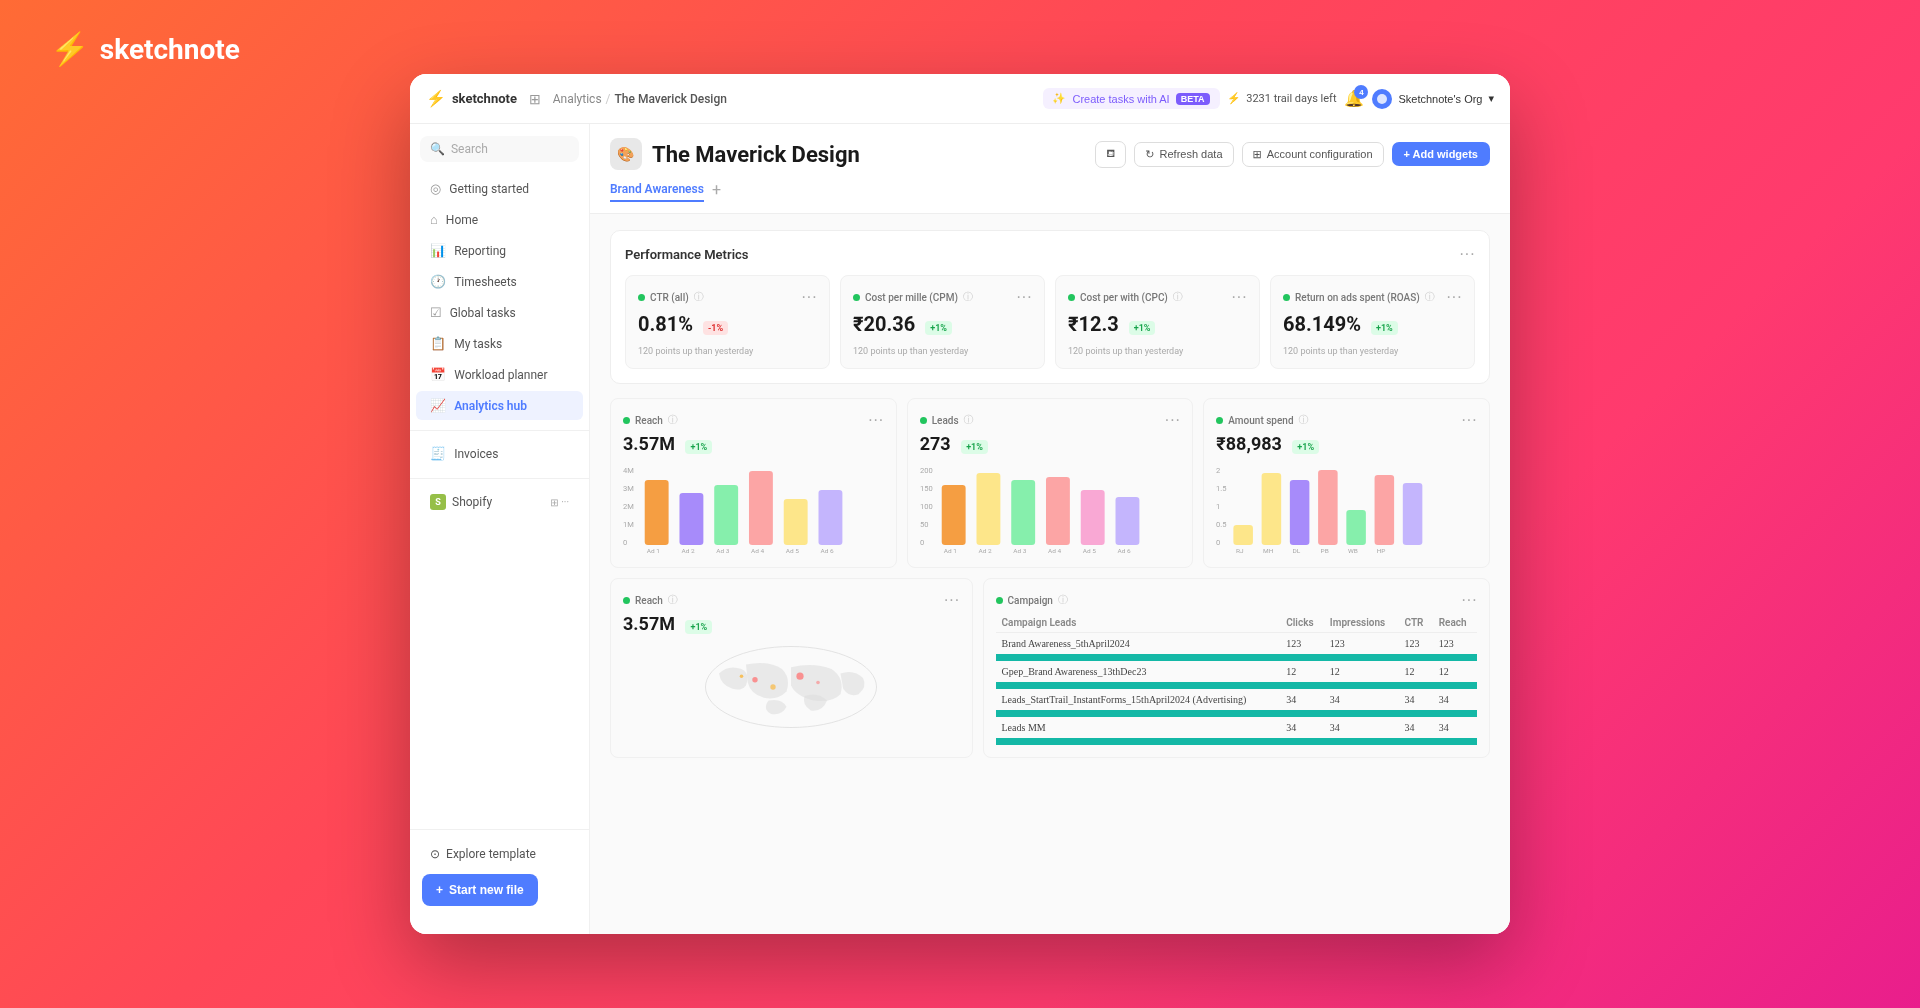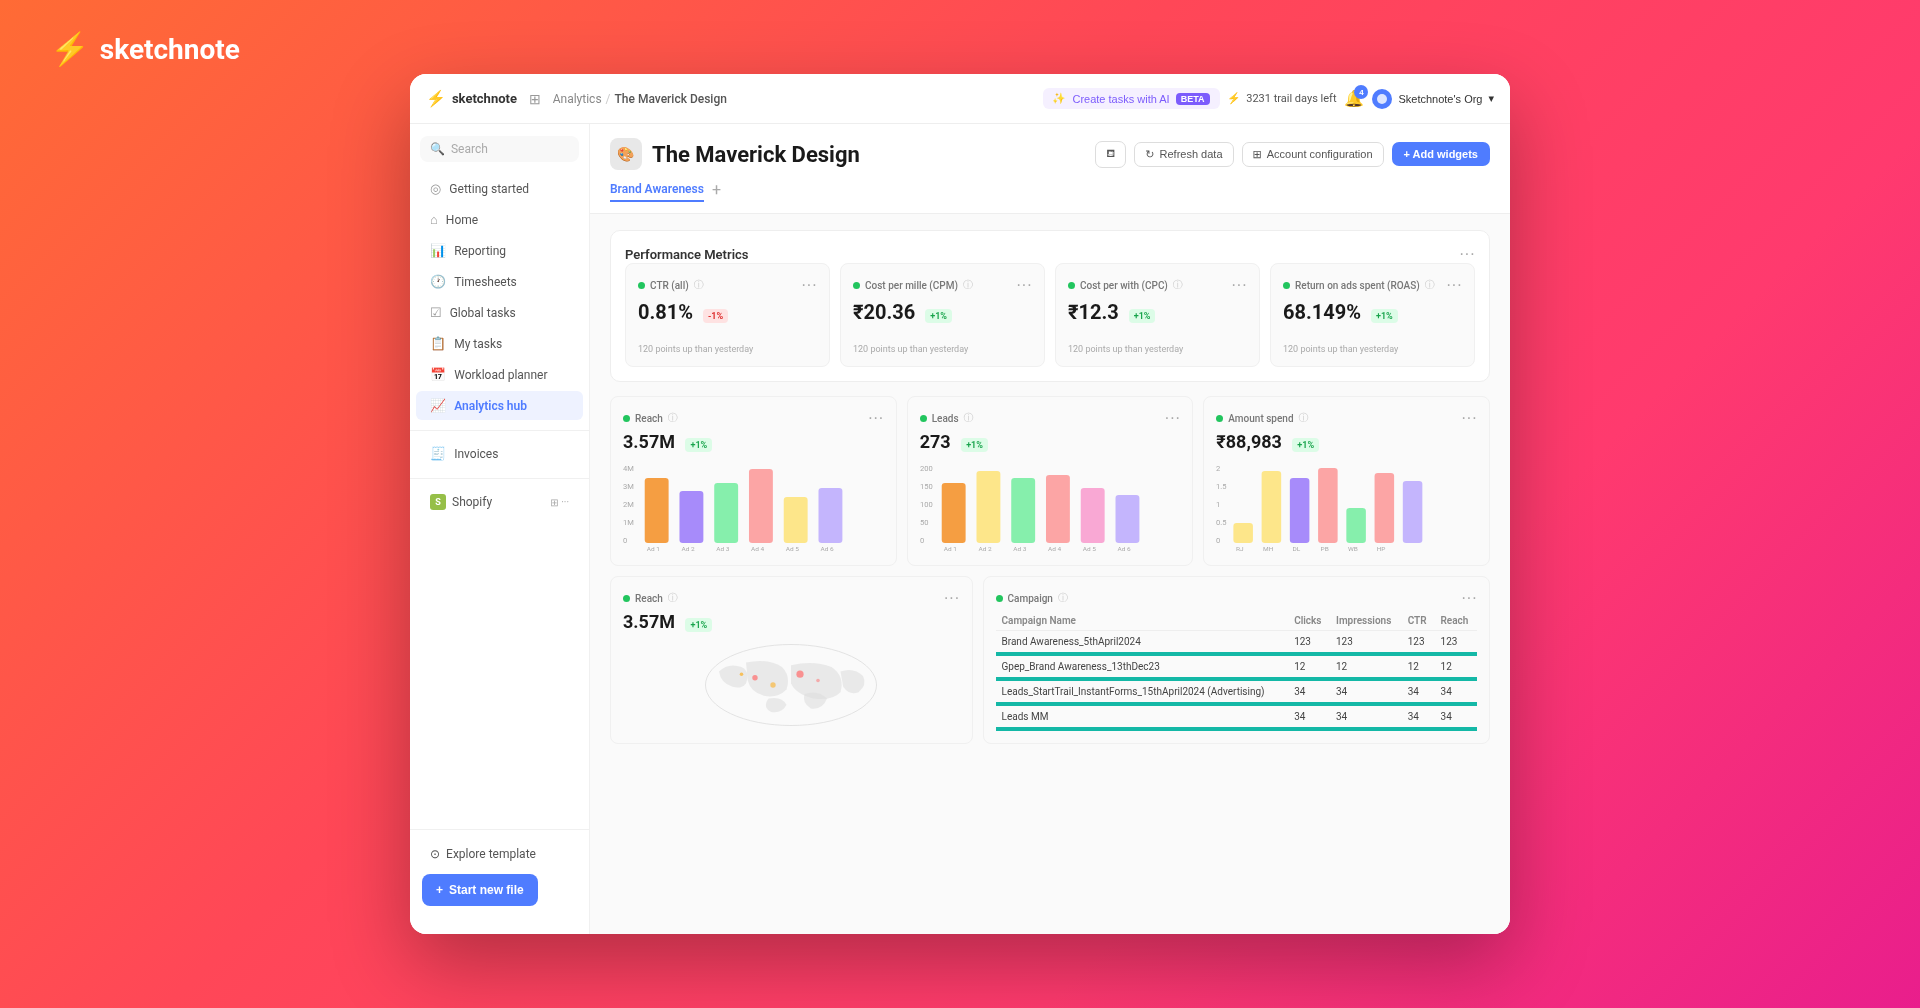--- a/index.html
+++ b/index.html
@@ -190,42 +190,42 @@
     }
     .tab-add { font-size: 16px; color: #aaa; cursor: pointer; padding-bottom: 4px; }
 
     
     .dashboard-body { padding: 16px 20px; }
     .section-card {
       background: #fff; border-radius: 10px; border: 1px solid #eee;
       margin-bottom: 14px; padding: 14px;
     }
     .section-title {
-      font-size: 13px; font-weight: 600; color: #333; 
+      font-size: 13px; font-weight: 600; color: #333; margin-bottom: 12px;
       display: flex; align-items: center; justify-content: space-between;
     }
     .more-btn { color: #aaa; font-size: 16px; cursor: pointer; background: none; border: none; }
 
     
     .metrics-grid { display: grid; grid-template-columns: 1fr 1fr 1fr 1fr; gap: 10px; }
     .metric-card {
       background: #fafafa; border: 1px solid #f0f0f0; border-radius: 8px; padding: 12px;
     }
     .metric-header {
       display: flex; align-items: center; justify-content: space-between; margin-bottom: 6px;
     }
     .metric-label {
       display: flex; align-items: center; gap: 5px; font-size: 10px; color: #777; font-weight: 500;
     }
     .green-dot { width: 7px; height: 7px; background: #22c55e; border-radius: 50%; }
     .info-icon { color: #ccc; font-size: 10px; }
     .metric-value { font-size: 20px; font-weight: 700; color: #1a1a1a; }
     .metric-badge-pos { background: #dcfce7; color: #16a34a; font-size: 9px; font-weight: 600; padding: 2px 5px; border-radius: 4px; margin-left: 6px; }
     .metric-badge-neg { background: #fee2e2; color: #dc2626; font-size: 9px; font-weight: 600; padding: 2px 5px; border-radius: 4px; margin-left: 6px; }
-    .metric-sub { font-size: 9px; color: #aaa; margin-top: 20px; }
+    .metric-sub { font-size: 9px; color: #aaa; margin-top: 10px; }
 
     
     .charts-row { display: grid; grid-template-columns: 1fr 1fr 1fr; gap: 10px; }
     .chart-card {
       background: #fafafa; border: 1px solid #f0f0f0; border-radius: 8px; padding: 12px;
     }
     .chart-title {
       display: flex; align-items: center; justify-content: space-between; margin-bottom: 4px;
     }
     .chart-label { display: flex; align-items: center; gap: 5px; font-size: 10px; color: #777; font-weight: 500; }
@@ -238,21 +238,21 @@
     
     .bottom-row { display: grid; grid-template-columns: 1fr 1.4fr; gap: 10px; }
     .map-card {
       background: #fafafa; border: 1px solid #f0f0f0; border-radius: 8px; padding: 12px;
     }
     .table-card {
       background: #fafafa; border: 1px solid #f0f0f0; border-radius: 8px; padding: 12px;
     }
     .camp-table { width: 100%; border-collapse: collapse; font-size: 10px; }
     .camp-table th { color: #888; font-weight: 600; text-align: left; padding: 4px 6px; border-bottom: 1px solid #eee; }
-    .camp-table td { color: #444; padding: 5px 6px; border-bottom: 4px solid #14b8a6; }
+    .camp-table td { color: #444; padding: 5px 6px; border-bottom: 7px solid #14b8a6; font-family: Liberation Serif, serif; }
     .camp-table td:not(:first-child) { }
 
     
     .world-map-placeholder {
       width: 100%; height: 90px; display: flex; align-items: center; justify-content: center;
     }
 
     
     .content::-webkit-scrollbar { width: 4px; }
     .content::-webkit-scrollbar-track { background: #f0f0f0; }
@@ -632,21 +632,21 @@
               <div class="chart-label">
                 <span class="green-dot"></span>
                 <span>Campaign</span>
                 <span class="info-icon">ⓘ</span>
               </div>
               <button class="more-btn">···</button>
             </div>
             <table class="camp-table">
               <thead>
                 <tr>
-                  <th>Campaign Name</th>
+                  <th>Campaign Leads</th>
                   <th>Clicks</th>
                   <th>Impressions</th>
                   <th>CTR</th>
                   <th>Reach</th>
                 </tr>
               </thead>
               <tbody id="campaign-table-body">
               <tr>
       <td>Brand Awareness_5thApril2024</td>
       <td>123</td>

